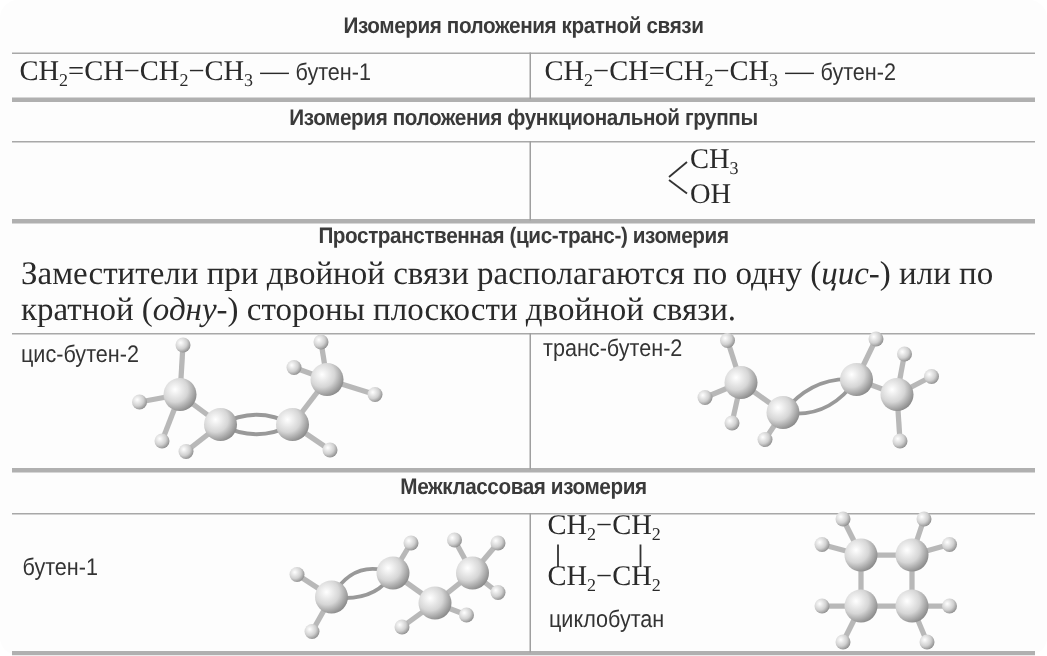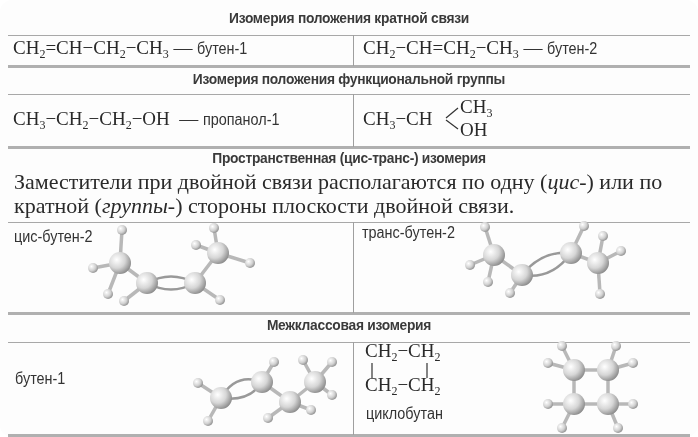--- a/index.html
+++ b/index.html
@@ -47,42 +47,34 @@
     <span class="lbl">бутен-1</span>
   </div>
   <div class="f" style="left:363px;top:37px">
     <span>CH</span><sub>2</sub><span>−CH=CH</span><sub>2</sub><span>−CH</span><sub>3</sub>
     <span>—</span>
     <span class="lbl">бутен-2</span>
   </div>
 
   <div class="hdr" style="top:70px">Изомерия положения функциональной группы</div>
 
-  <div class="f" style="left:13px;top:108px">
-    <span>CH</span><sub>3</sub><span>−CH</span><sub>2</sub><span>−CH</span><sub>2</sub><span>−OH</span>
-    &nbsp;<span>—</span>
-    <span class="lbl">пропанол-1</span>
-  </div>
-
-  <div class="f" style="left:363px;top:108px">
-    <span>CH</span><sub>3</sub><span>−CH</span>
-  </div>
+
   <svg class="mol" width="698" height="437">
     <line x1="446" y1="118" x2="458" y2="108" stroke="#333" stroke-width="1.2"></line>
     <line x1="446" y1="120" x2="458" y2="129" stroke="#333" stroke-width="1.2"></line>
   </svg>
   <div class="f" style="left:460px;top:96px">
     <span>CH</span><sub>3</sub>
   </div>
   <div class="f" style="left:460px;top:119px">OH</div>
 
   <div class="hdr" style="top:149px">Пространственная (цис-транс-) изомерия</div>
   <div class="para" style="top:170px">
     <span>Заместители при двойной связи располагаются по одну (</span><i>цис</i><span>-) или по</span><br>
-    <span>кратной (</span><i>группы</i><span>-) стороны плоскости двойной связи.</span>
+    <span>кратной (</span><i>одну</i><span>-) стороны плоскости двойной связи.</span>
   </div>
 
   <div class="sans" style="left:14px;top:228px">цис-бутен-2</div>
   <div class="sans" style="left:362px;top:224px">транс-бутен-2</div>
 
   <div class="hdr" style="top:316px">Межклассовая изомерия</div>
 
   <div class="sans" style="left:15px;top:370px">бутен-1</div>
 
   <div class="f" style="left:365px;top:340px">

